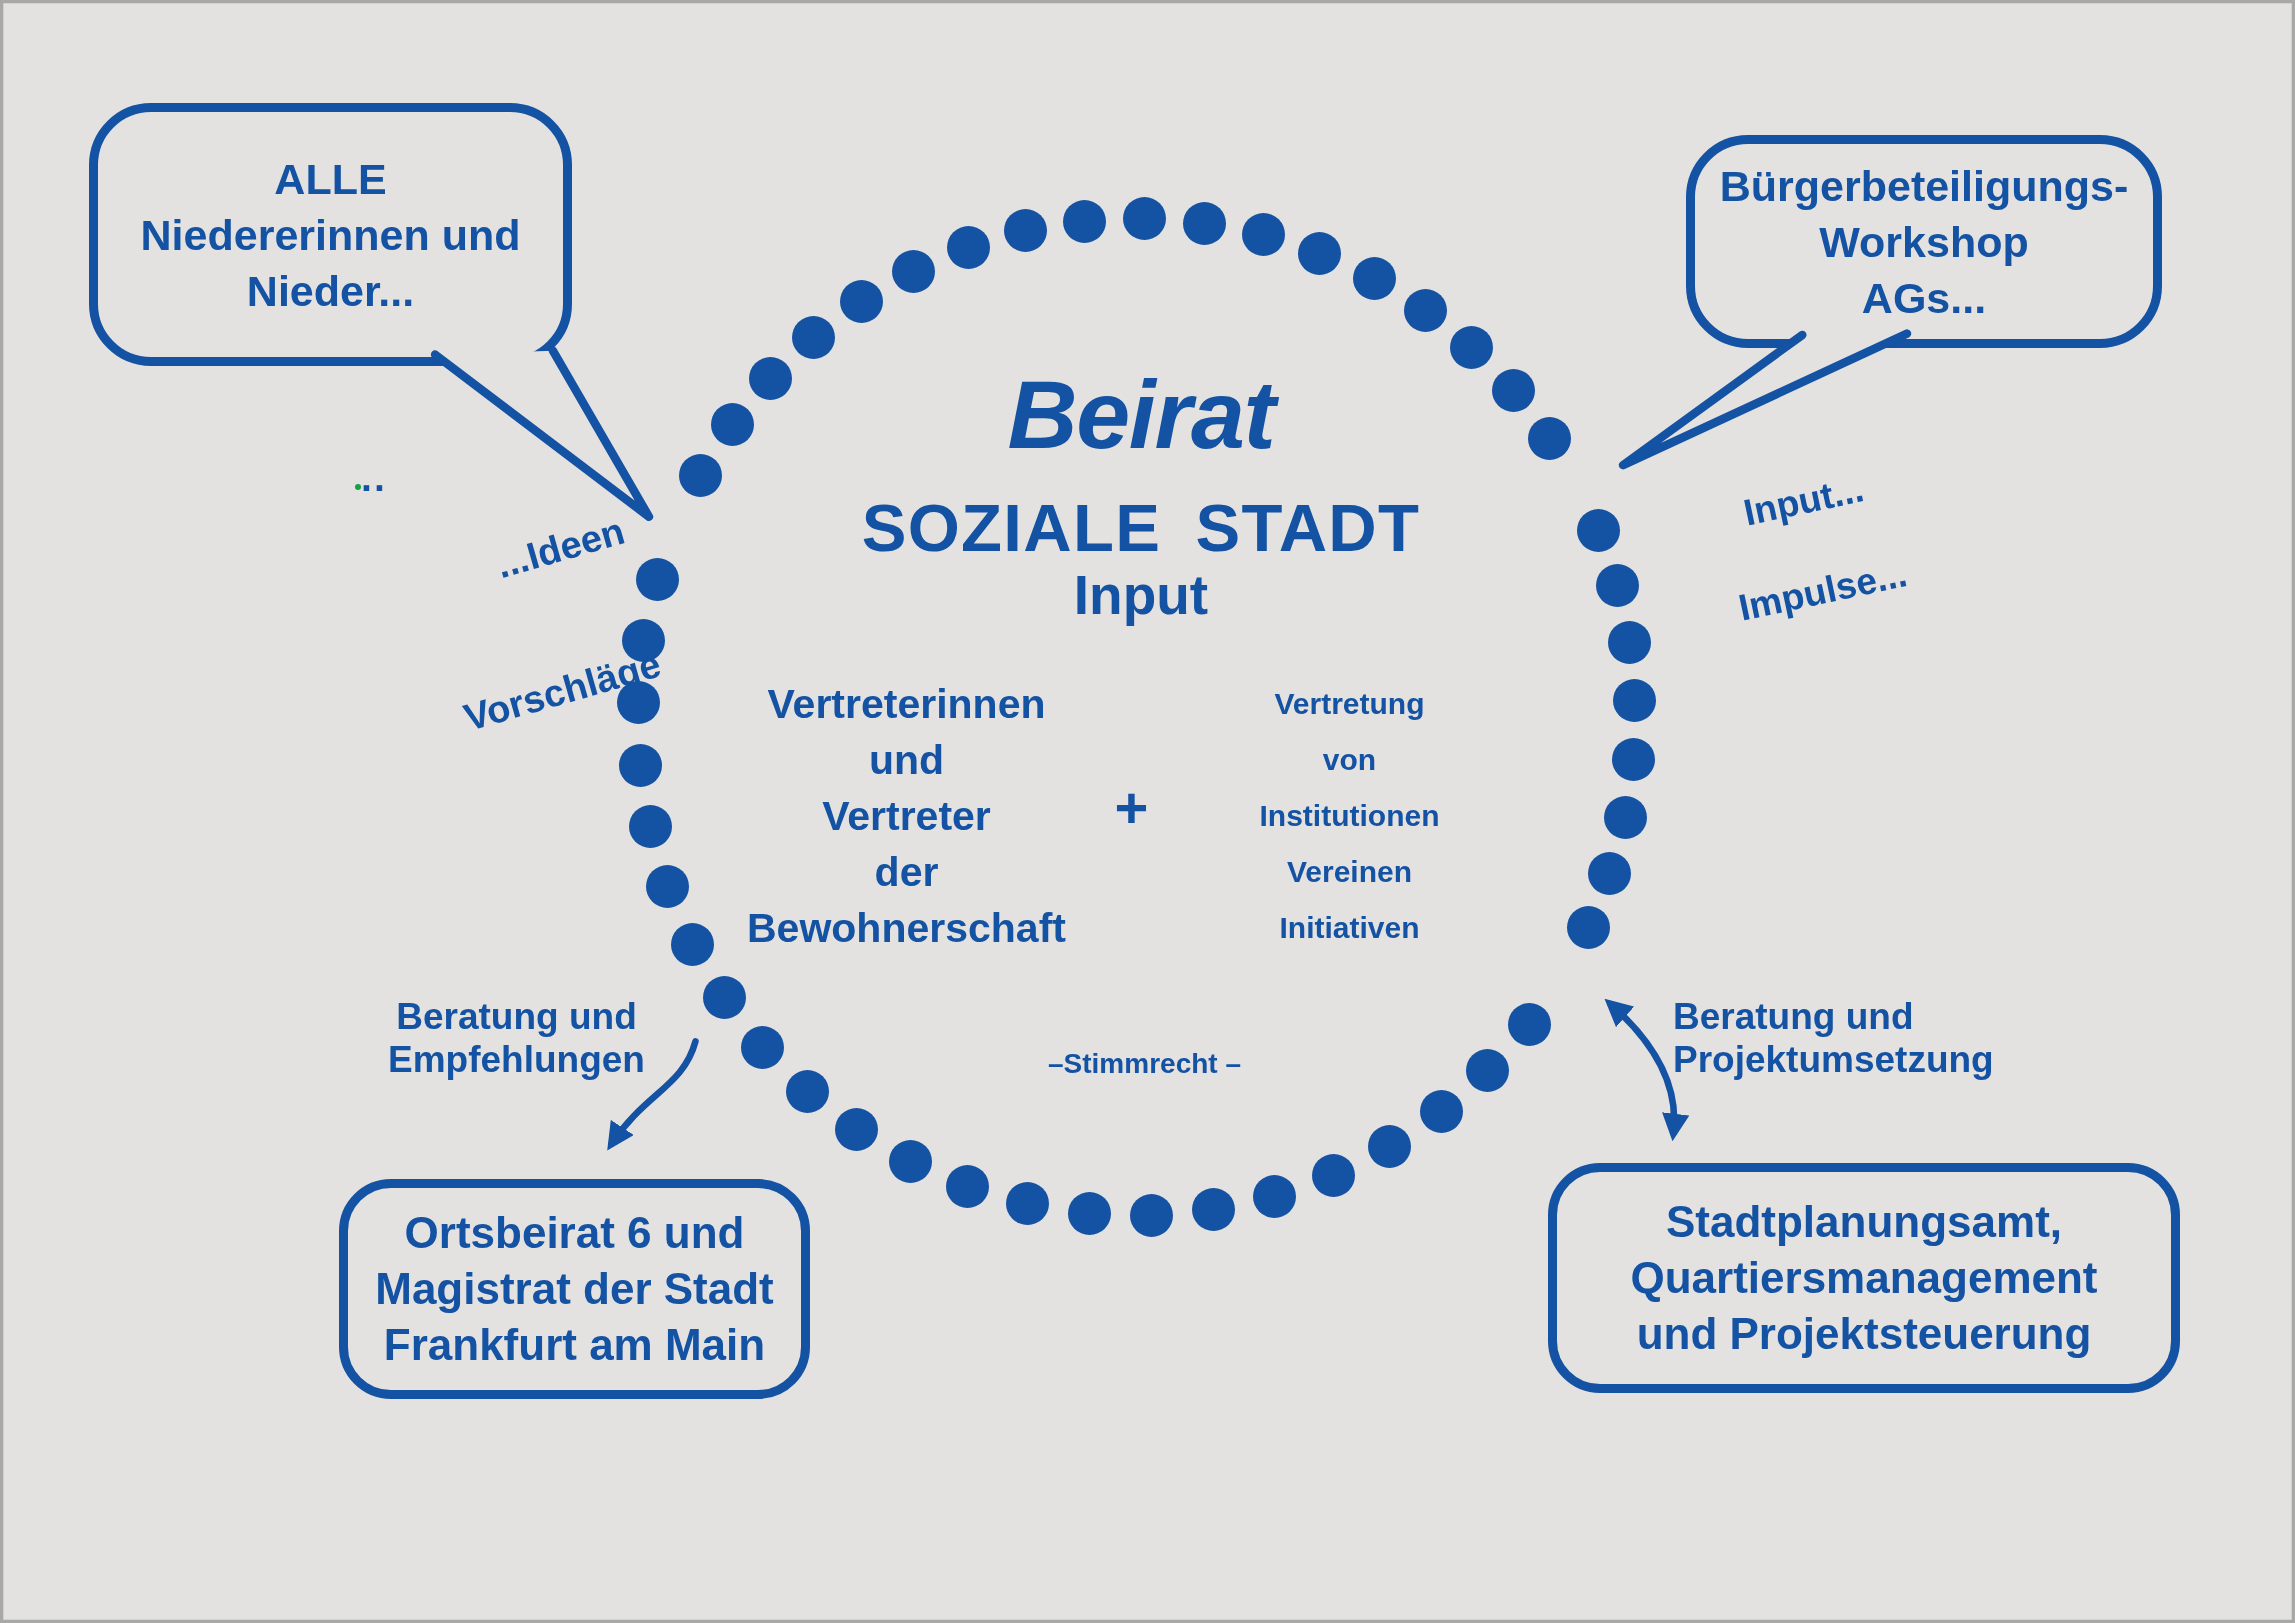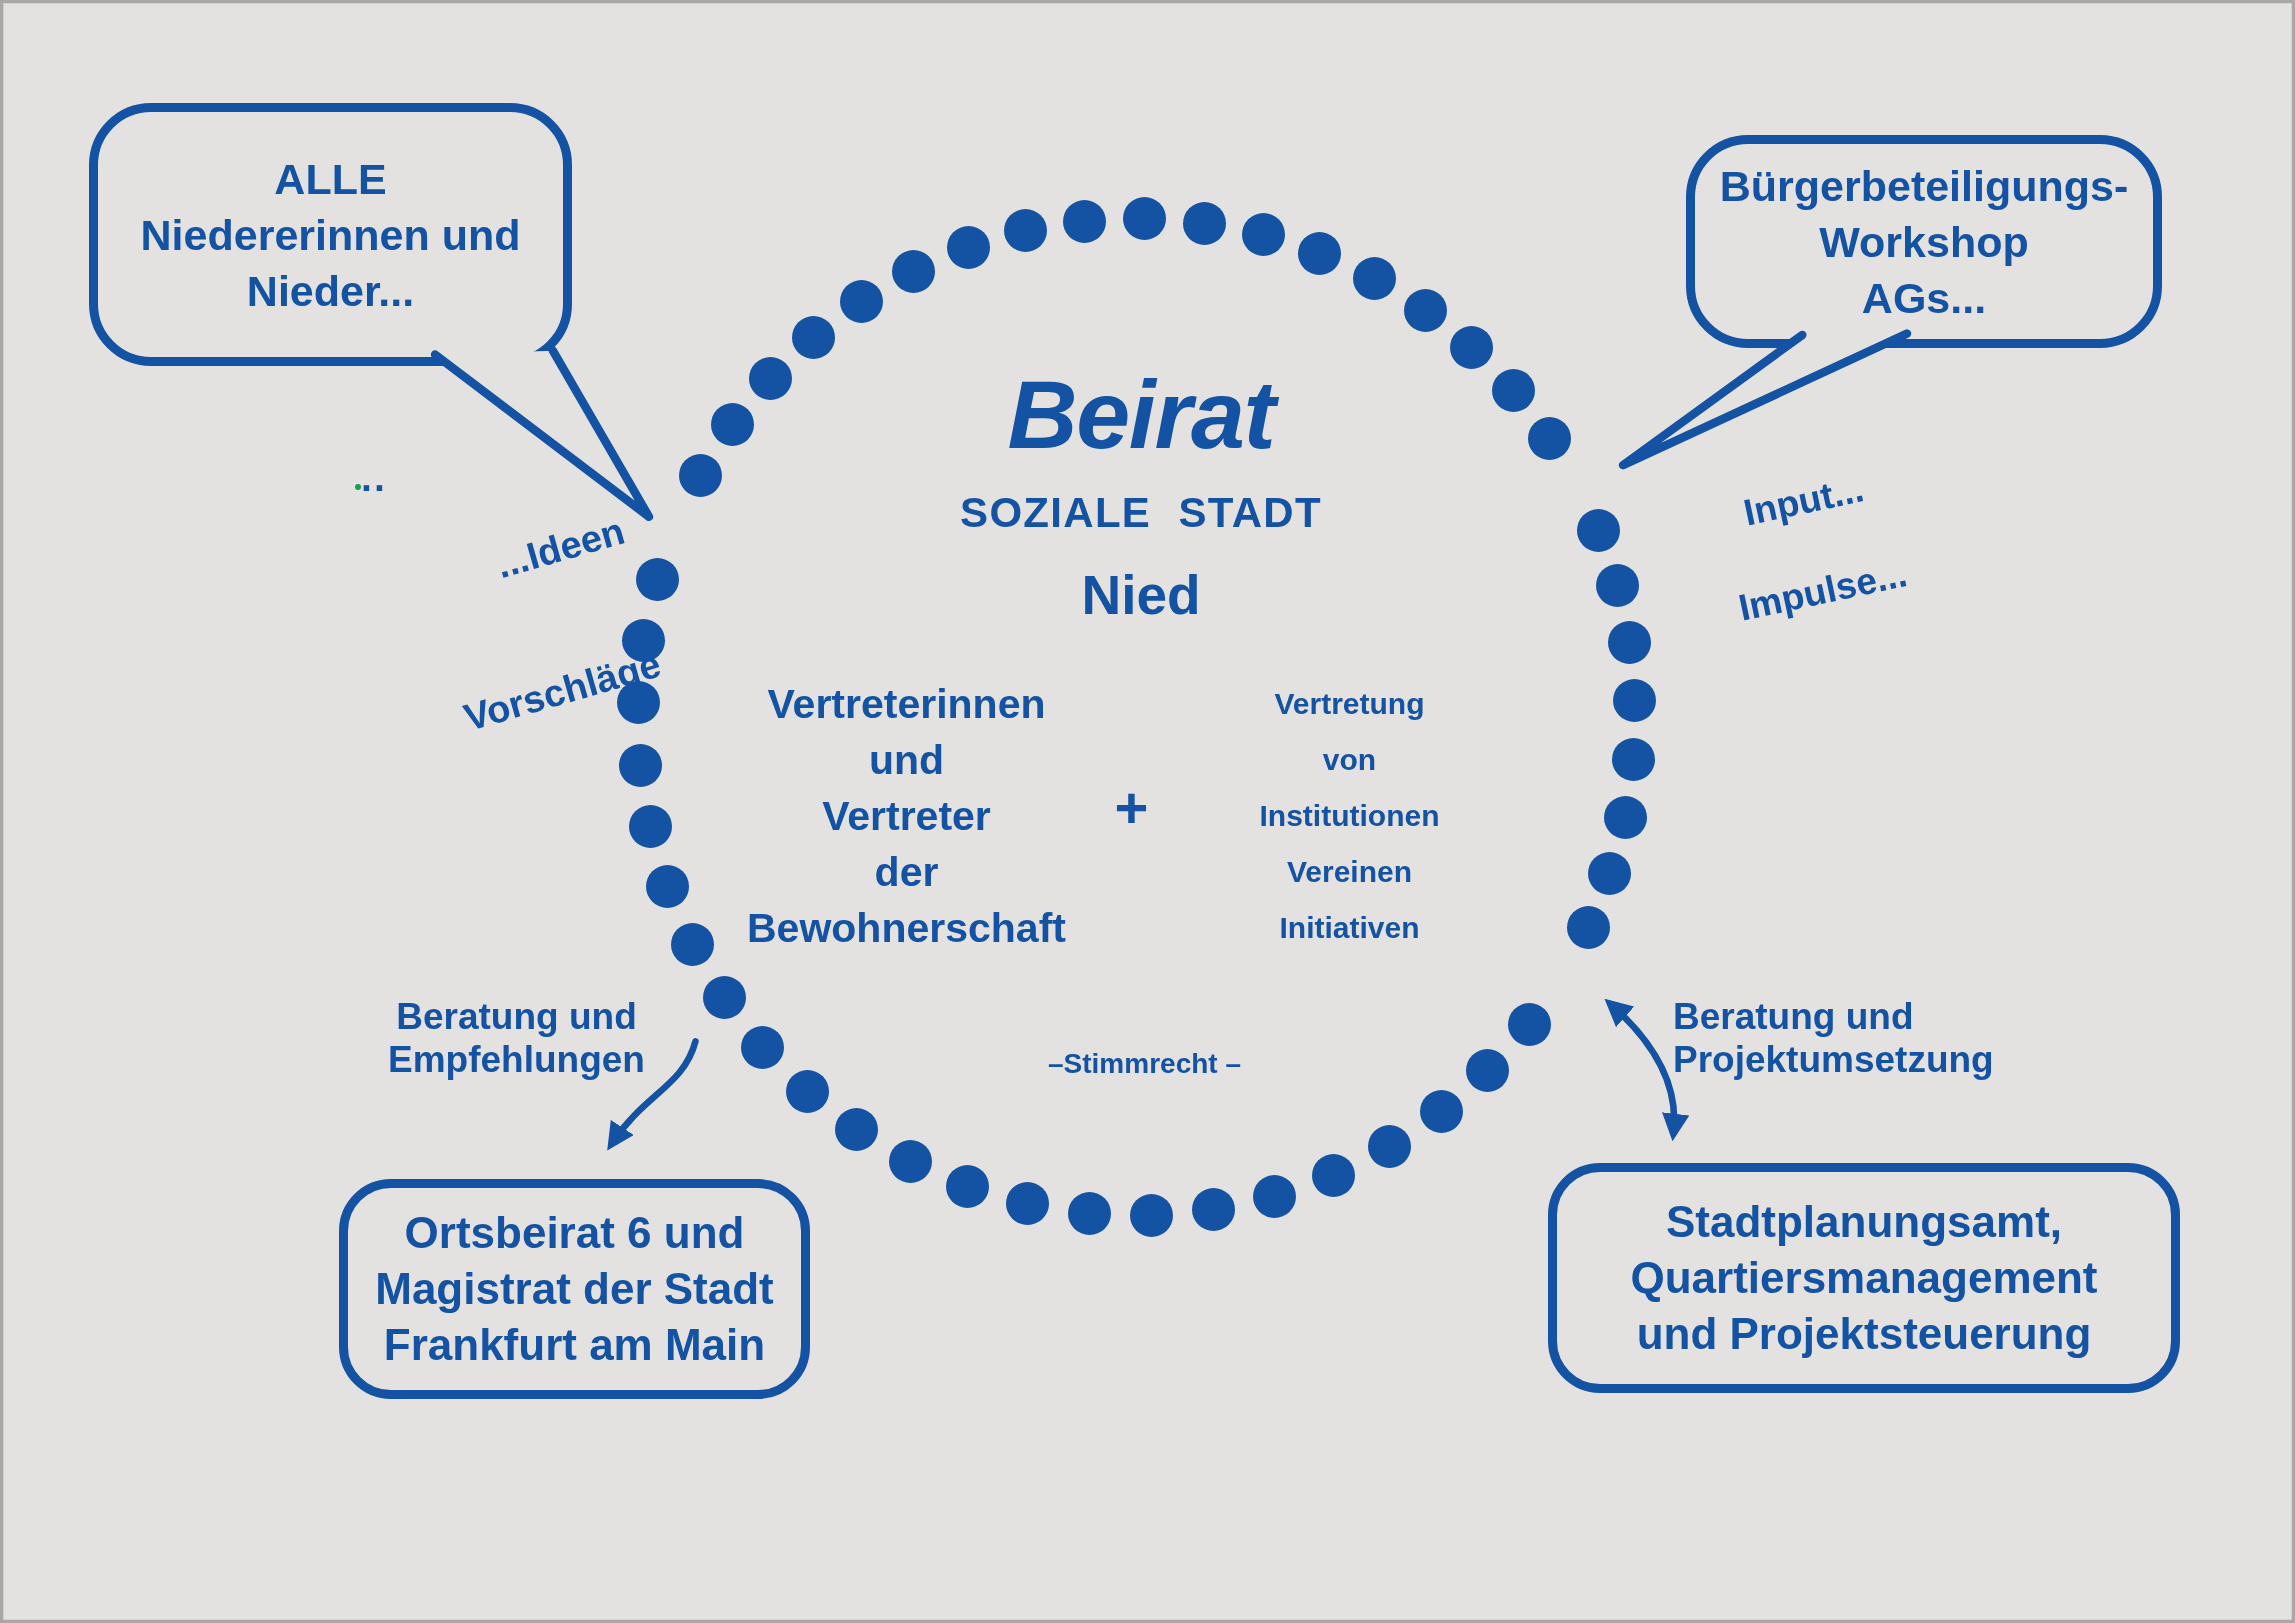--- a/index.html
+++ b/index.html
@@ -22,21 +22,21 @@
   .center-text { text-align: center; }
 
   .ring-dot { position: absolute; border-radius: 50%; background: var(--blue, #1452a3); }
 
   .title-main {
     left: 814px; top: 359px; width: 654px;
     font-size: 97px; letter-spacing: -1.3px; font-style: italic;
   }
   .title-sub1 {
     left: 781px; top: 489px; width: 720px;
-    font-size: 42px; word-spacing: 14.4px; letter-spacing: 1.3px;
+    font-size: 67px; word-spacing: 14.4px; letter-spacing: 1.3px;
   }
   .title-sub2 {
     left: 814px; top: 563px; width: 654px;
     font-size: 55px;
   }
   .col-left  { left: 710px; top: 676px; width: 393px; font-size: 41px; line-height: 56px; }
   .col-right { left: 1153px; top: 676px; width: 393px; font-size: 30px; line-height: 56px; }
   .plus-sign { left: 1099px; top: 780px; width: 65px; font-size: 58px; line-height: 56px; }
   .bottom-note { left: 948px; top: 1040px; width: 393px; font-size: 28px; line-height: 47px; }
 
@@ -147,21 +147,21 @@
       <div class="ring-dot" style="left: 1608px; top: 621px; height: 43px; width: 43px;"></div>
       <div class="ring-dot" style="left: 1613px; top: 679px; height: 43px; width: 43px;"></div>
       <div class="ring-dot" style="left: 1612px; top: 738px; height: 43px; width: 43px;"></div>
       <div class="ring-dot" style="left: 1604px; top: 796px; height: 43px; width: 43px;"></div>
       <div class="ring-dot" style="left: 1588px; top: 852px; height: 43px; width: 43px;"></div>
       <div class="ring-dot" style="left: 1567px; top: 906px; height: 43px; width: 43px;"></div>
     </div>
 
   <div class="abs center-text title-main">Beirat</div>
   <div class="abs center-text title-sub1">SOZIALE STADT</div>
-  <div class="abs center-text title-sub2">Nied</div>
+  <div class="abs center-text title-sub2">Input</div>
 
   <div class="abs center-text pre col-left">Vertreterinnen
 und
 Vertreter
 der
 Bewohnerschaft</div>
   <div class="abs center-text plus-sign">+</div>
   <div class="abs center-text pre col-right">Vertretung
 von
 Institutionen

